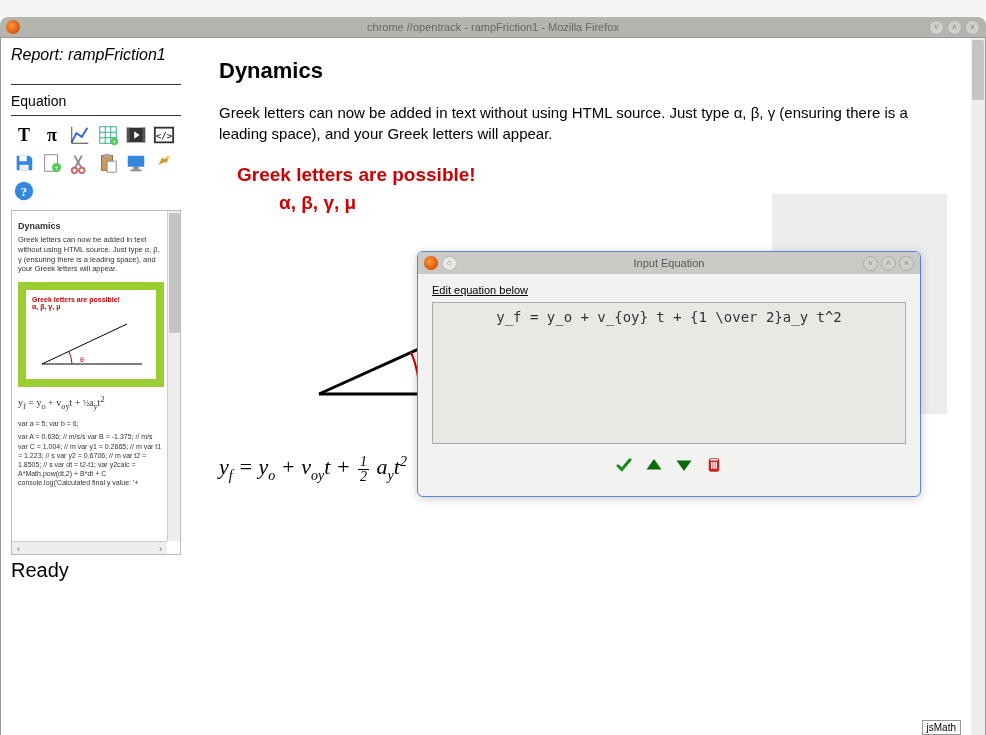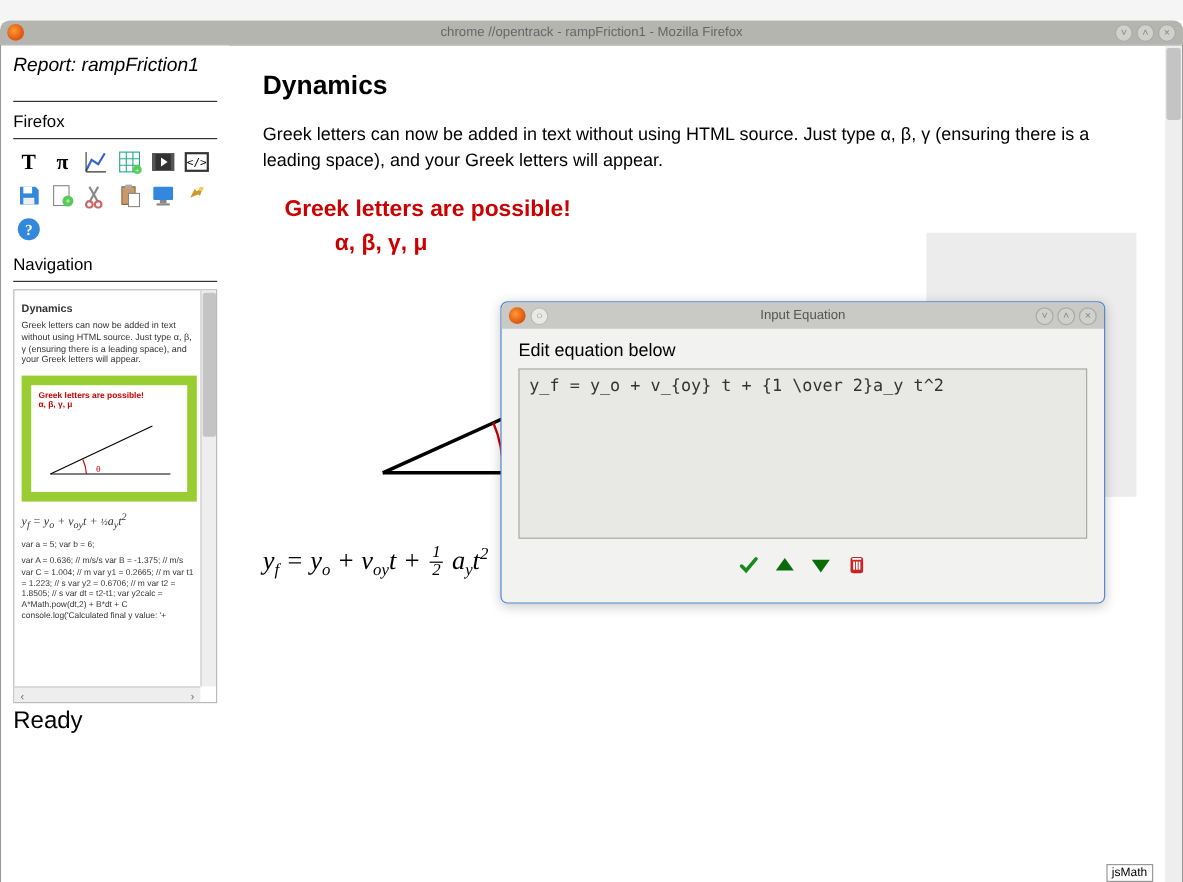--- a/index.html
+++ b/index.html
@@ -170,21 +170,20 @@
       position: relative;
       font-size: 7px;
     }
     .nav-preview-red {
       color: #cc0000;
       font-weight: bold;
       font-size: 7px;
     }
     .nav-eq {
       font-family: serif;
-      font-style: italic;
       font-size: 10px;
       margin: 8px 0;
     }
     .nav-code {
       font-size: 7px;
       line-height: 1.3;
       color: #333;
       margin-top: 4px;
     }
     .status {
@@ -318,33 +317,35 @@
     .dialog-title-right {
       position: absolute;
       right: 6px;
       display: flex;
       gap: 3px;
     }
     .dialog-body {
       padding: 10px 14px;
     }
     .dialog-label {
-      font-size: 15px;
+      font-size: 11px;
       margin-bottom: 6px;
+      text-decoration: underline;
     }
     .dialog-textarea {
       width: 100%;
       height: 142px;
       background: #e8e8e4;
       border: 1px solid #aaa;
       padding: 6px 8px;
       font-family: monospace;
       font-size: 14px;
       resize: none;
       color: #333;
+      text-align: center;
     }
     .dialog-actions {
       display: flex;
       justify-content: center;
       gap: 10px;
       padding: 8px 0 12px 0;
       align-items: center;
     }
     .dlg-btn {
       width: 20px;
@@ -364,21 +365,21 @@
     <div class="titlebar-right">
       <div class="win-btn">˅</div>
       <div class="win-btn">˄</div>
       <div class="win-btn">×</div>
     </div>
   </div>
 
   <div class="content">
     <div class="sidebar">
       <div class="report-title">Report: rampFriction1</div>
-      <div class="section-label">Firefox</div>
+      <div class="section-label">Equation</div>
 
       <div class="toolbar">
         <div class="tool-btn" style="font-weight:bold;">T</div>
         <div class="tool-btn" style="font-weight:bold;">π</div>
         <div class="tool-btn">
             <svg viewBox="0 0 24 24">
               <polyline points="3,20 8,10 14,14 20,4" stroke="#3366cc" stroke-width="2" fill="none"></polyline>
               <line x1="3" y1="3" x2="3" y2="21" stroke="#333"></line>
               <line x1="3" y1="21" x2="21" y2="21" stroke="#333"></line>
             </svg>
@@ -451,21 +452,20 @@
             </svg>
           </div>
         <div class="tool-btn">
             <svg viewBox="0 0 24 24">
               <circle cx="12" cy="12" r="10" fill="#3388dd"></circle>
               <text x="12" y="17" font-size="14" text-anchor="middle" fill="#fff" font-weight="bold">?</text>
             </svg>
           </div>
       </div>
 
-      <div class="section-label">Navigation</div>
 
       <div class="nav-panel">
         <div class="nav-inner">
           <div class="nav-dyn-title">Dynamics</div>
           <div style="font-size:7.5px;line-height:1.3;">Greek letters can now be added in text without using HTML source. Just type α, β, γ (ensuring there is a leading space), and your Greek letters will appear.</div>
           <div class="nav-preview">
             <div class="nav-preview-red">Greek letters are possible!</div>
             <div class="nav-preview-red">α, β, γ, μ</div>
             <svg width="120" height="60" style="margin-top:4px;">
               <line x1="10" y1="50" x2="110" y2="50" stroke="#000" stroke-width="1"></line>

